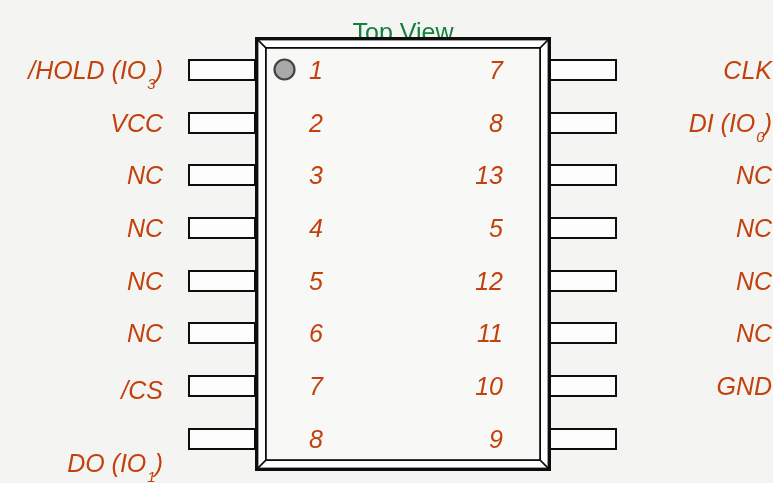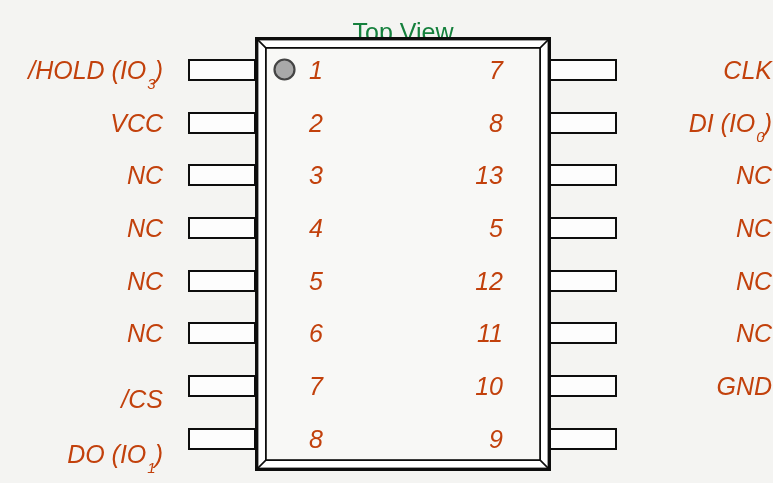--- a/index.html
+++ b/index.html
@@ -98,22 +98,22 @@
 
     <circle cx="284.5" cy="69.5" r="10" fill="#a9a9a9" stroke="#444444" stroke-width="2.2"></circle>
   </svg>
 
   <div class="lbl left-name" style="top:55px"><span>/HOLD (IO</span><sub>3</sub><span>)</span></div>
   <div class="lbl left-name" style="top:108px"><span>VCC</span><sub></sub><span></span></div>
   <div class="lbl left-name" style="top:160px"><span>NC</span><sub></sub><span></span></div>
   <div class="lbl left-name" style="top:213px"><span>NC</span><sub></sub><span></span></div>
   <div class="lbl left-name" style="top:266px"><span>NC</span><sub></sub><span></span></div>
   <div class="lbl left-name" style="top:318px"><span>NC</span><sub></sub><span></span></div>
-  <div class="lbl left-name" style="top:384px"><span>/CS</span><sub></sub><span></span></div>
-  <div class="lbl left-name" style="top:439px"><span>DO (IO</span><sub>1</sub><span>)</span></div>
+  <div class="lbl left-name" style="top:375px"><span>/CS</span><sub></sub><span></span></div>
+  <div class="lbl left-name" style="top:448px"><span>DO (IO</span><sub>1</sub><span>)</span></div>
 
   <div class="lbl right-name" style="top:55px"><span>CLK</span><sub></sub><span></span></div>
   <div class="lbl right-name" style="top:108px"><span>DI (IO</span><sub>0</sub><span>)</span></div>
   <div class="lbl right-name" style="top:160px"><span>NC</span><sub></sub><span></span></div>
   <div class="lbl right-name" style="top:213px"><span>NC</span><sub></sub><span></span></div>
   <div class="lbl right-name" style="top:266px"><span>NC</span><sub></sub><span></span></div>
   <div class="lbl right-name" style="top:318px"><span>NC</span><sub></sub><span></span></div>
   <div class="lbl right-name" style="top:371px"><span>GND</span><sub></sub><span></span></div>
 
   <div class="lbl num-left" style="top:55px">1</div>

